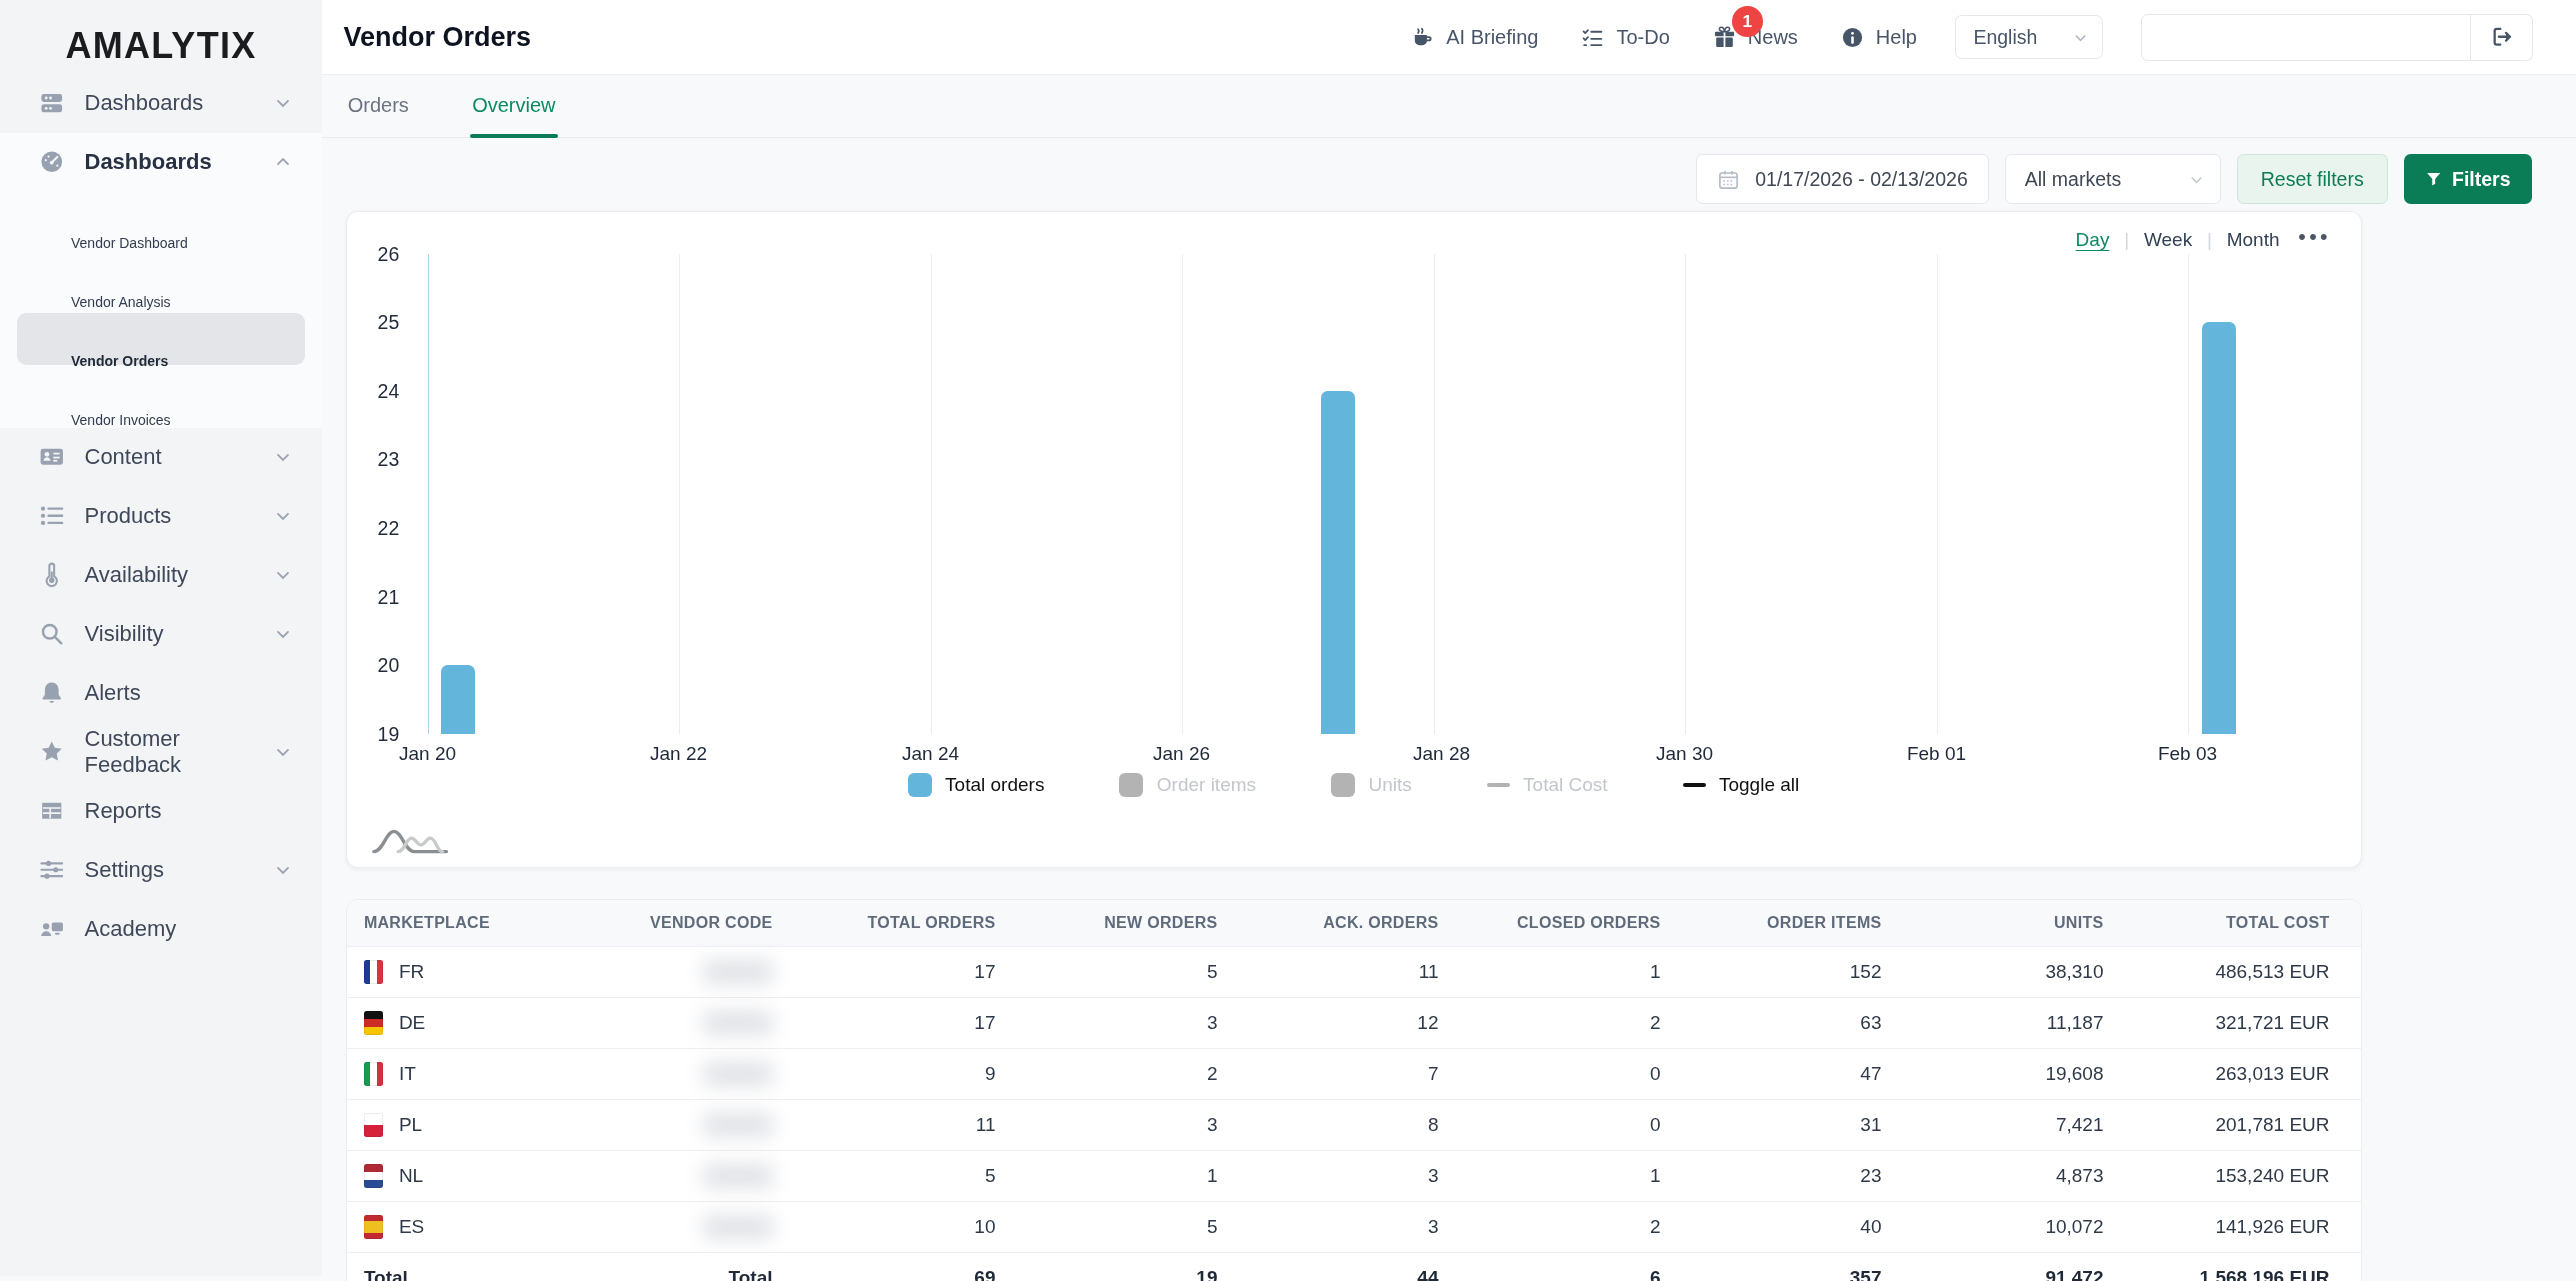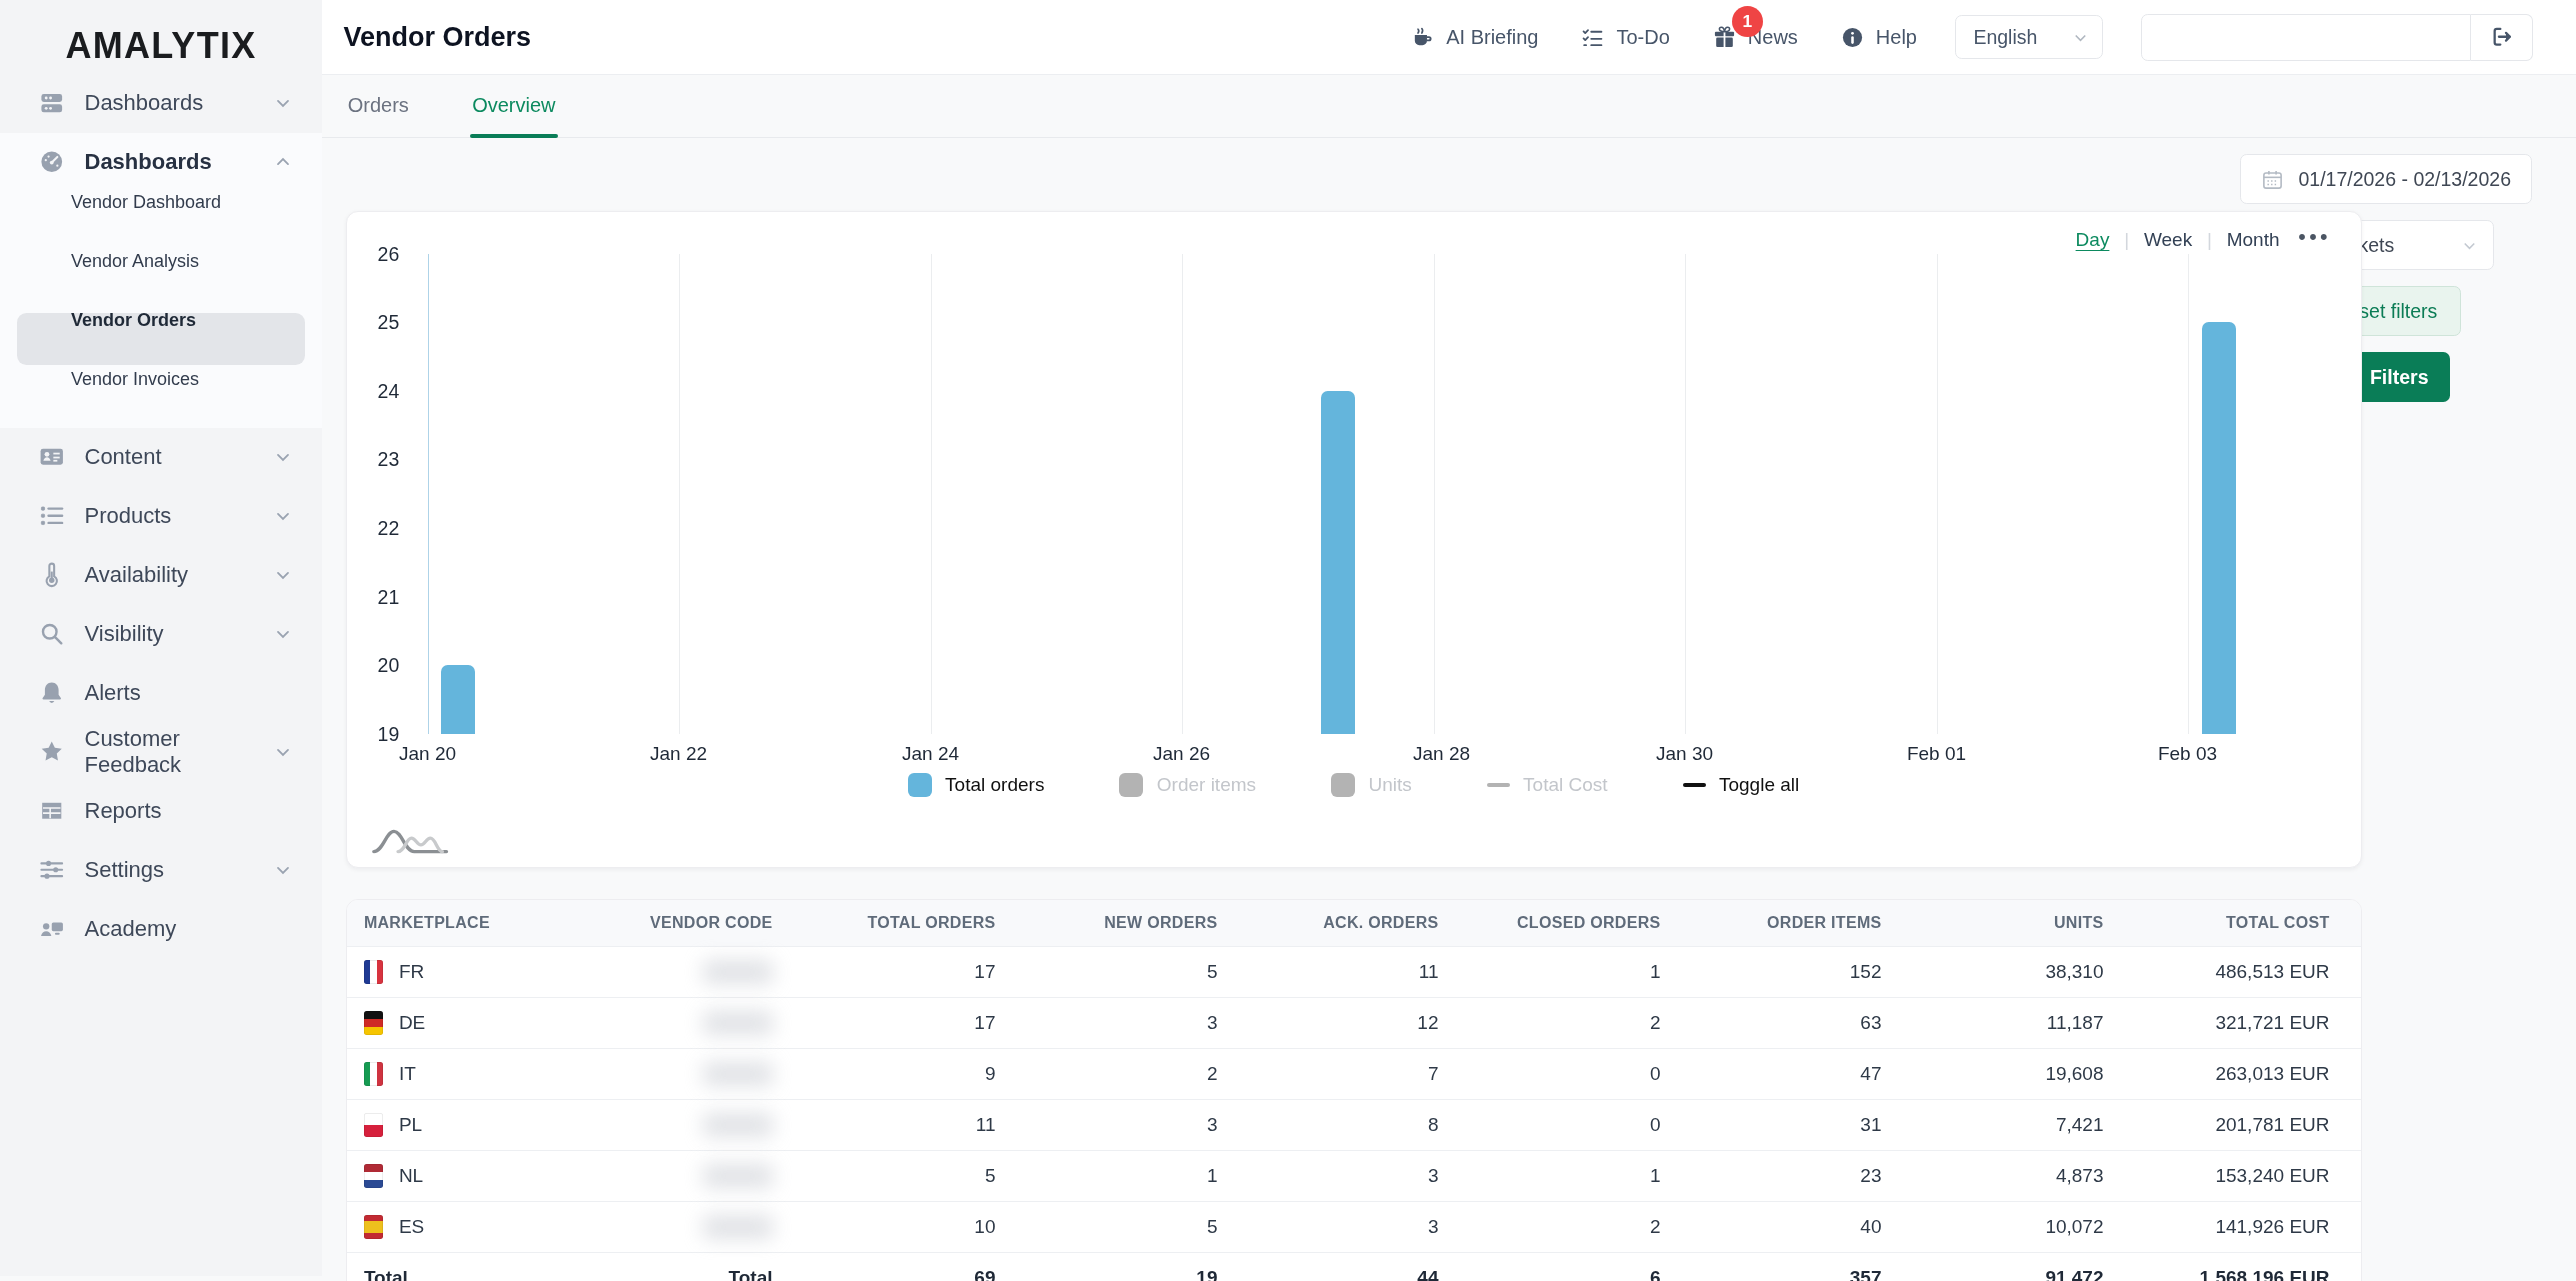--- a/index.html
+++ b/index.html
@@ -10,22 +10,22 @@
   
   #sidebar{position:absolute;left:0;top:0;width:322px;height:100%;background:#f3f4f6;}
   .logo{margin-top:24px;text-align:center;font-size:36px;font-weight:700;letter-spacing:1.3px;color:#1a1c1f;line-height:43px;}
   #sidebar-nav{margin-top:6.7px;}
   .nav-item{position:relative;height:59px;display:flex;align-items:center;padding:0 29.5px 0 39px;
             font-size:22px;font-weight:500;color:#3e4859;cursor:pointer;}
   .nav-item.bold{font-weight:700;color:#273142;}
   .nav-item .icon{width:25.5px;height:25.5px;margin-right:20px;color:#98a1af;flex:none;display:flex;align-items:center;}
   .nav-item .icon svg{width:25.5px;height:25.5px;}
   .nav-item .chev{margin-left:auto;display:flex;color:#9aa3b1;}
-  .nav-sub{position:relative;height:59px;display:flex;align-items:flex-start;padding-left:71px;
-           font-size:18px;font-weight:500;color:#323c4d;cursor:pointer;}
+  .nav-sub{position:relative;height:59px;display:flex;align-items:flex-end;padding-left:71px;
+           font-size:14px;font-weight:500;color:#323c4d;cursor:pointer;}
   .nav-sub .lbl{position:relative;z-index:1;}
   .nav-sub.active{font-weight:700;color:#1f2937;}
   .nav-sub.active::before{content:"";position:absolute;left:17.4px;right:17.4px;top:3.4px;bottom:3.4px;
            background:#e3e5e9;border-radius:9.4px;}
   .perf-group{background:#fafbfd;}
 
   
   #topbar{position:absolute;left:322px;top:0;width:2254px;height:75px;background:#fff;
           border-bottom:0.7px solid #eceef1;display:flex;align-items:center;
           padding:0 43px 0 21.5px;box-sizing:border-box;}
@@ -49,21 +49,21 @@
 
   
   #content{position:absolute;left:322px;top:75px;width:2254px;height:1207px;background:#f8f9fa;}
   #tabs{position:absolute;left:0;top:1px;width:100%;height:62px;border-bottom:1.3px solid #e8eaed;
         display:flex;align-items:flex-end;padding-left:23px;gap:58px;box-sizing:border-box;}
   .tab{position:relative;font-size:20px;color:#6b7280;padding:0 2.7px 20px;cursor:pointer;}
   .tab.active{color:#0c8a5f;}
   .tab.active::after{content:"";position:absolute;left:0;right:0;bottom:-1.3px;height:4px;
         background:#0a7d57;border-radius:2px;}
 
-  #filterbar{position:absolute;top:79px;right:44px;display:flex;gap:16px;align-items:center;flex-direction:column;}
+  #filterbar{position:absolute;top:79px;right:44px;display:flex;gap:16px;align-items:center;}
   .datebox{height:50px;background:#fff;border:1.3px solid #e5e7eb;border-radius:6.7px;
         display:flex;align-items:center;gap:14.8px;padding:0 20px;font-size:19.5px;color:#3f4754;
         box-sizing:border-box;cursor:pointer;}
   .marketsel{width:216px;height:50px;background:#fff;border:1.3px solid #e5e7eb;border-radius:6.7px;
         display:flex;align-items:center;justify-content:space-between;padding:0 13.4px 0 19px;
         font-size:19.5px;color:#3f4754;box-sizing:border-box;cursor:pointer;}
   .btn-reset{height:50px;padding:0 23px;background:#e9f4ee;border:1.3px solid #cfe4d9;border-radius:6.7px;
         color:#0b7c55;font-size:19.5px;font-weight:500;display:flex;align-items:center;cursor:pointer;box-sizing:border-box;}
   .btn-filters{height:50px;padding:0 21.5px;background:#0a7d57;border:none;border-radius:6.7px;color:#fff;
         font-size:19.5px;font-weight:700;display:flex;align-items:center;gap:9.4px;cursor:pointer;box-sizing:border-box;}

